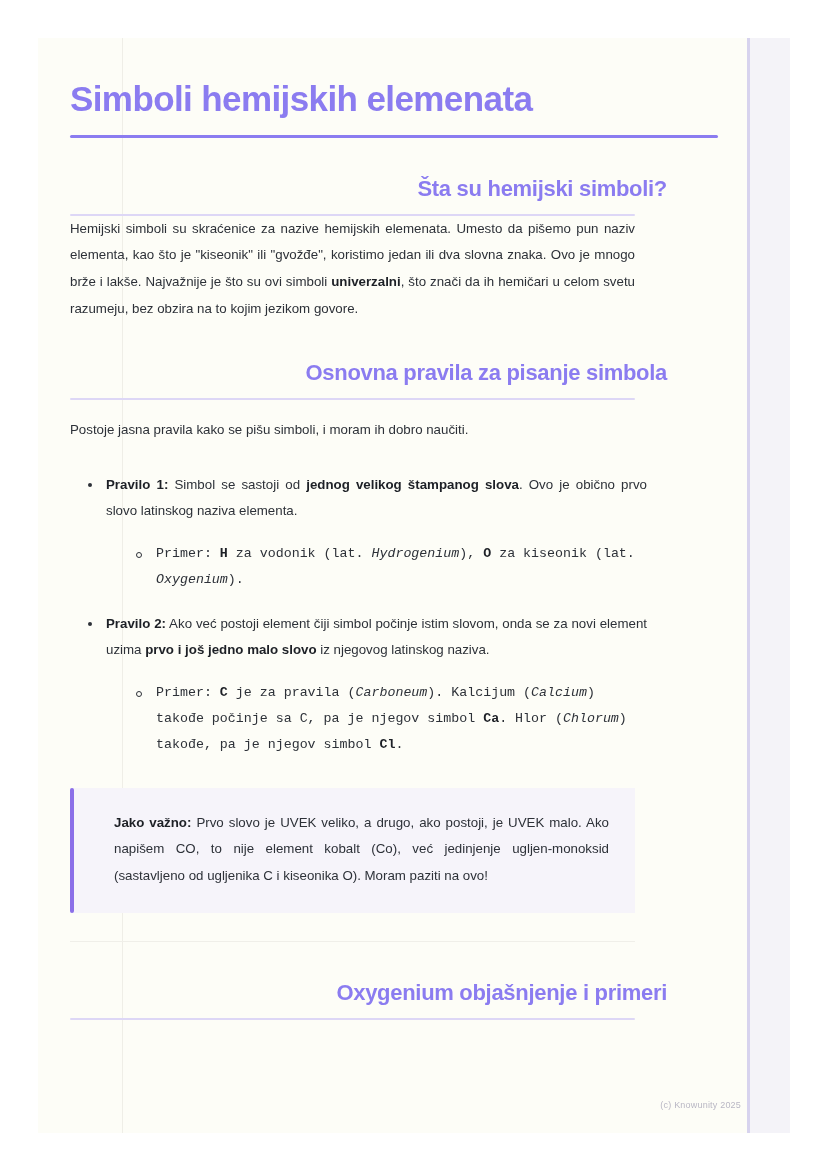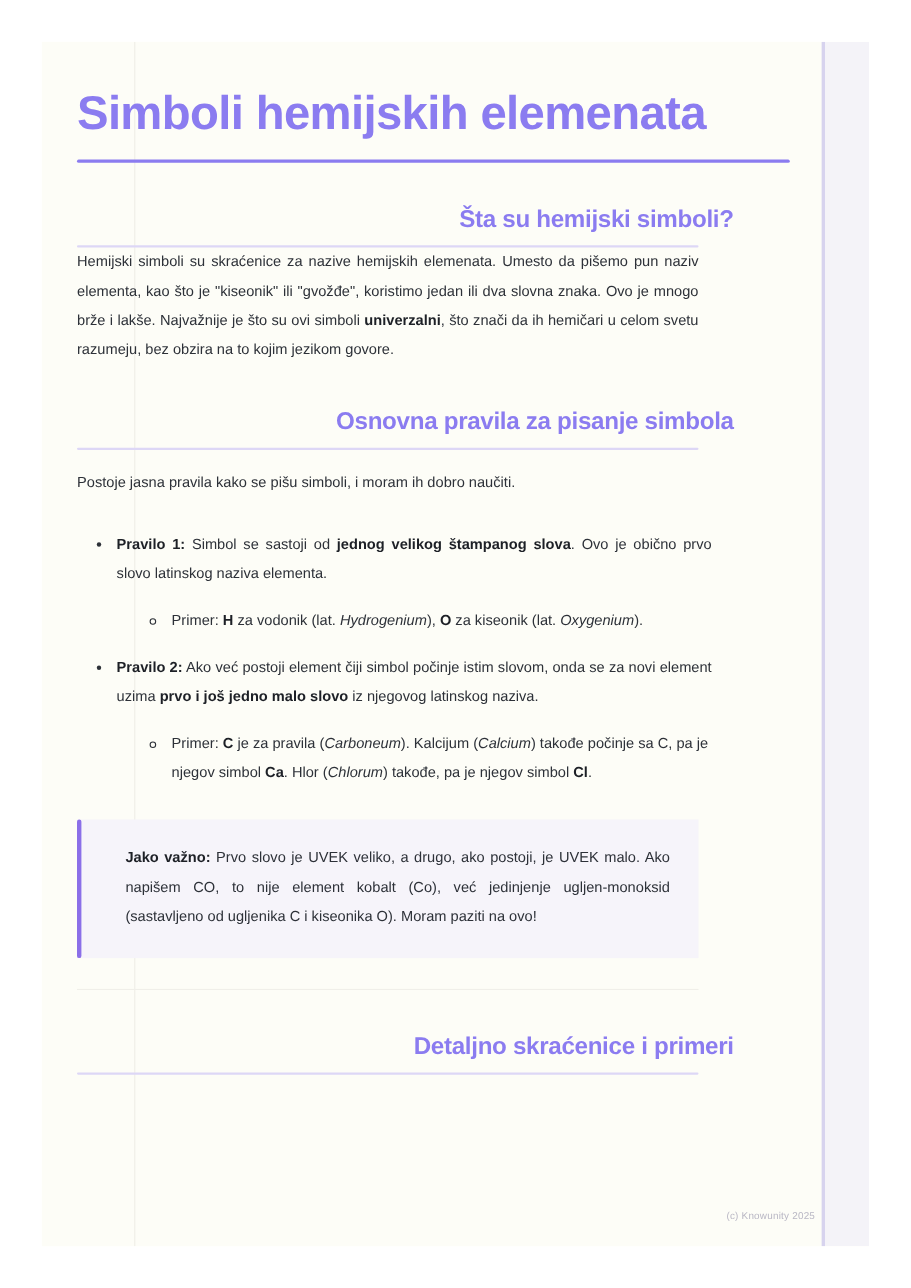--- a/index.html
+++ b/index.html
@@ -65,21 +65,21 @@
   .content {
     position: absolute;
     left: 32px;
     top: 0;
     width: 597px;
   }
 
   h1.doc-title {
     margin: 0;
     padding-top: 40px;
-    font-size: 43px;
+    font-size: 35px;
     line-height: 1.18;
     font-weight: 700;
     letter-spacing: -0.6px;
     color: #8b7cf0;
   }
   .title-rule {
     margin-top: 16px;
     width: 648px;
     height: 3px;
     background: #8b7cf0;
@@ -152,20 +152,21 @@
     list-style: none;
   }
   ul.subrules > li.subrule-item {
     position: relative;
     padding-left: 26px;
     padding-top: 17px;
     font-size: 13.3px;
     line-height: 1.95;
     color: #2d3138;
     text-align: left;
+    font-family: Liberation Mono, monospace;
   }
   ul.subrules > li.subrule-item > .bullet-ring {
     position: absolute;
     left: 6px;
     top: 28px;
     width: 4px;
     height: 4px;
     border-radius: 50%;
     border: 1px solid #2d3138;
     background: transparent;
@@ -274,21 +275,21 @@
 
       </ul>
 
       <div class="callout">
         <span class="callout-bar"></span>
         <p><strong>Jako važno:</strong><span> Prvo slovo je UVEK veliko, a drugo, ako postoji, je UVEK malo. Ako napišem CO, to nije element kobalt (Co), već jedinjenje ugljen-monoksid (sastavljeno od ugljenika C i kiseonika O). Moram paziti na ovo!</span></p>
       </div>
 
       <div class="soft-divider"></div>
 
-      <h2 class="section-title">Detaljno skraćenice i primeri</h2>
+      <h2 class="section-title">Oxygenium objašnjenje i primeri</h2>
       <div class="section-rule"></div>
 
     </div>
 
     <div class="footer">(c) Knowunity 2025</div>
 
   </div>
 </div>
 
 </body></html>

